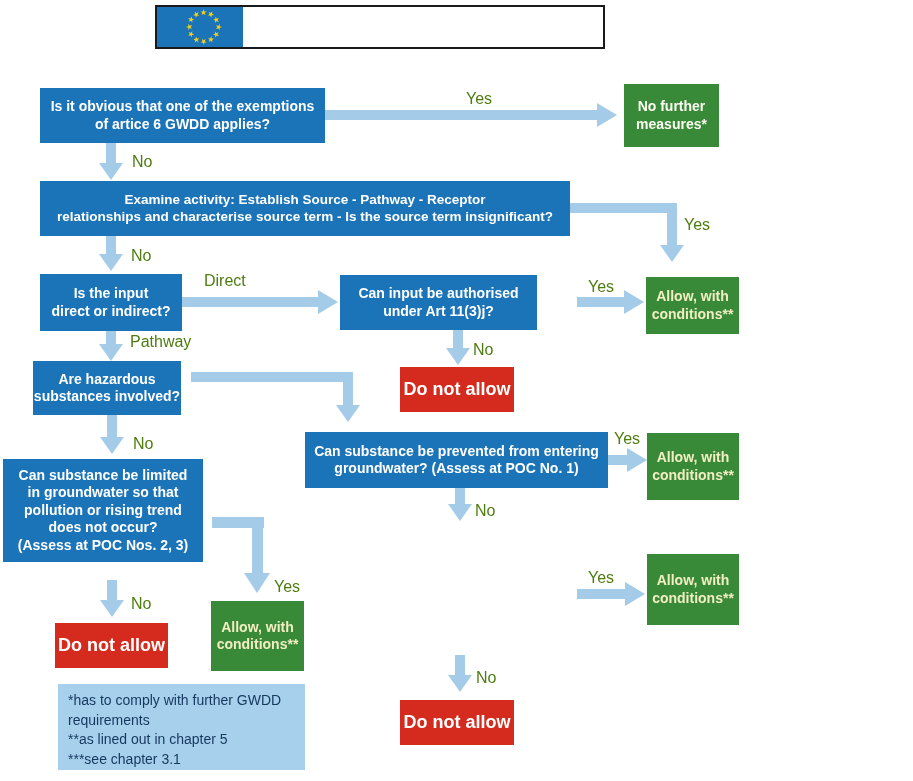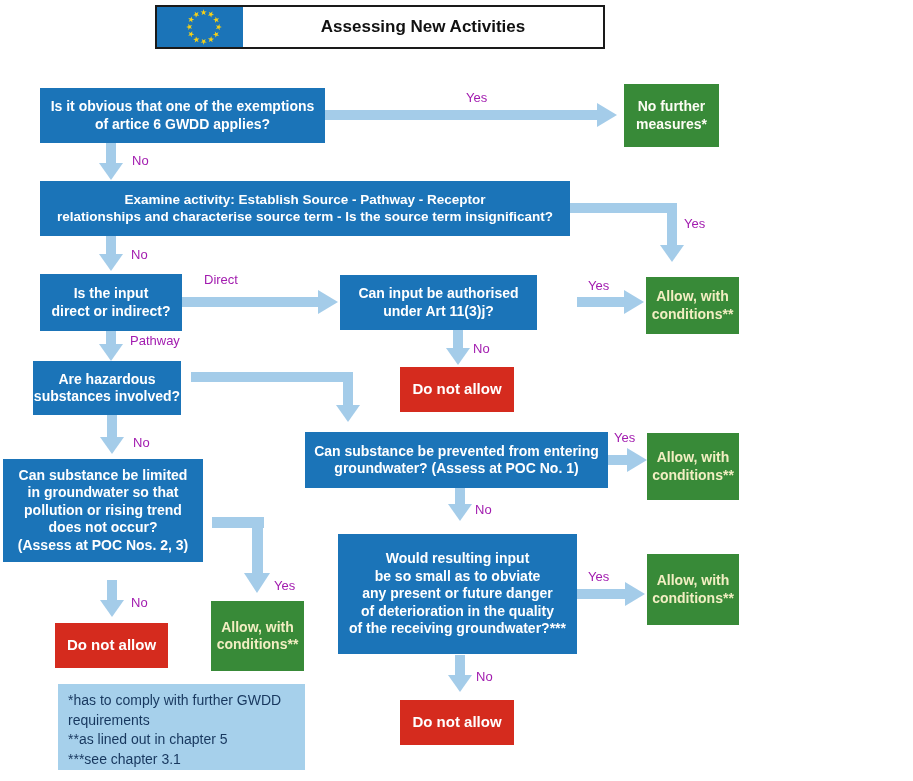--- a/index.html
+++ b/index.html
@@ -23,36 +23,36 @@
   .star{position:absolute;left:50%;top:50%;color:var(--star);font-size:8px;line-height:0;}
   .hdr-title{flex:1;display:flex;align-items:center;justify-content:center;
              font-size:17px;font-weight:bold;color:#111;}
 
   
   .node{position:absolute;display:flex;align-items:center;justify-content:center;
         text-align:center;white-space:pre-line;box-sizing:border-box;line-height:1.25;}
   .qblue{background:var(--blue);color:#fff;font-size:14px;font-weight:bold;text-align:center;}
   .gallow{background:var(--green);color:var(--allowTx);font-size:14px;font-weight:bold;}
   .gwhite{background:var(--green);color:#fdfdf4;font-size:14px;font-weight:bold;}
-  .rdeny{background:var(--red);color:#fff;font-size:15px;font-weight:bold;}
+  .rdeny{background:var(--red);color:#fff;font-size:18px;font-weight:bold;}
   .note{position:absolute;background:var(--noteBg);color:var(--noteTx);
         font-size:14px;line-height:1.4;white-space:pre-line;box-sizing:border-box;
         padding:7px 10px;}
 
   
   .h-shaft,.v-shaft{position:absolute;background:var(--arrow);}
   .head-r{position:absolute;width:0;height:0;
           border-top:12px solid transparent;border-bottom:12px solid transparent;
           border-left:20px solid var(--arrow);}
   .head-d{position:absolute;width:0;height:0;
           border-left:12px solid transparent;border-right:12px solid transparent;
           border-top:17px solid var(--arrow);}
   .head-d.big{border-left-width:13px;border-right-width:13px;border-top-width:20px;}
 
-  .lbl{position:absolute;font-size:13px;color:#a21caf;}
+  .lbl{position:absolute;font-size:16px;color:#4d7c0f;}
 </style>
 </head>
 <body>
 
 <div id="canvas">
 
   <div class="hdr">
     <div class="flag">
       <span class="star" style="transform:rotate(0deg) translate(0,-14px)">★</span>
       <span class="star" style="transform:rotate(30deg) translate(0,-14px)">★</span>
@@ -60,45 +60,39 @@
       <span class="star" style="transform:rotate(90deg) translate(0,-14px)">★</span>
       <span class="star" style="transform:rotate(120deg) translate(0,-14px)">★</span>
       <span class="star" style="transform:rotate(150deg) translate(0,-14px)">★</span>
       <span class="star" style="transform:rotate(180deg) translate(0,-14px)">★</span>
       <span class="star" style="transform:rotate(210deg) translate(0,-14px)">★</span>
       <span class="star" style="transform:rotate(240deg) translate(0,-14px)">★</span>
       <span class="star" style="transform:rotate(270deg) translate(0,-14px)">★</span>
       <span class="star" style="transform:rotate(300deg) translate(0,-14px)">★</span>
       <span class="star" style="transform:rotate(330deg) translate(0,-14px)">★</span>
     </div>
-    <div class="hdr-title">Assessing New Activities</div>
   </div>
 
   <div class="node qblue" style="left:40px;top:88px;width:285px;height:55px">Is it obvious that one of the exemptions
 of artice 6 GWDD applies?</div>
   <div class="node qblue" style="left:40px;top:181px;width:530px;height:55px;font-size:13.5px">Examine activity: Establish Source - Pathway - Receptor
 relationships and characterise source term - Is the source term insignificant?</div>
   <div class="node qblue" style="left:40px;top:274px;width:142px;height:57px">Is the input
 direct or indirect?</div>
   <div class="node qblue" style="left:340px;top:275px;width:197px;height:55px">Can input be authorised
 under Art 11(3)j?</div>
   <div class="node qblue" style="left:33px;top:361px;width:148px;height:54px">Are hazardous
 substances involved?</div>
   <div class="node qblue" style="left:305px;top:432px;width:303px;height:56px">Can substance be prevented from entering
 groundwater? (Assess at POC No. 1)</div>
   <div class="node qblue" style="left:3px;top:459px;width:200px;height:103px">Can substance be limited
 in groundwater so that
 pollution or rising trend
 does not occur?
 (Assess at POC Nos. 2, 3)</div>
-  <div class="node qblue" style="left:338px;top:534px;width:239px;height:120px">Would resulting input
-be so small as to obviate
-any present or future danger
-of deterioration in the quality
-of the receiving groundwater?***</div>
 
   <div class="node gwhite" style="left:624px;top:84px;width:95px;height:63px">No further
 measures*</div>
   <div class="node gallow" style="left:646px;top:277px;width:93px;height:57px">Allow, with
 conditions**</div>
   <div class="node gallow" style="left:647px;top:433px;width:92px;height:67px">Allow, with
 conditions**</div>
   <div class="node gallow" style="left:211px;top:601px;width:93px;height:70px">Allow, with
 conditions**</div>
   <div class="node gallow" style="left:647px;top:554px;width:92px;height:71px">Allow, with

